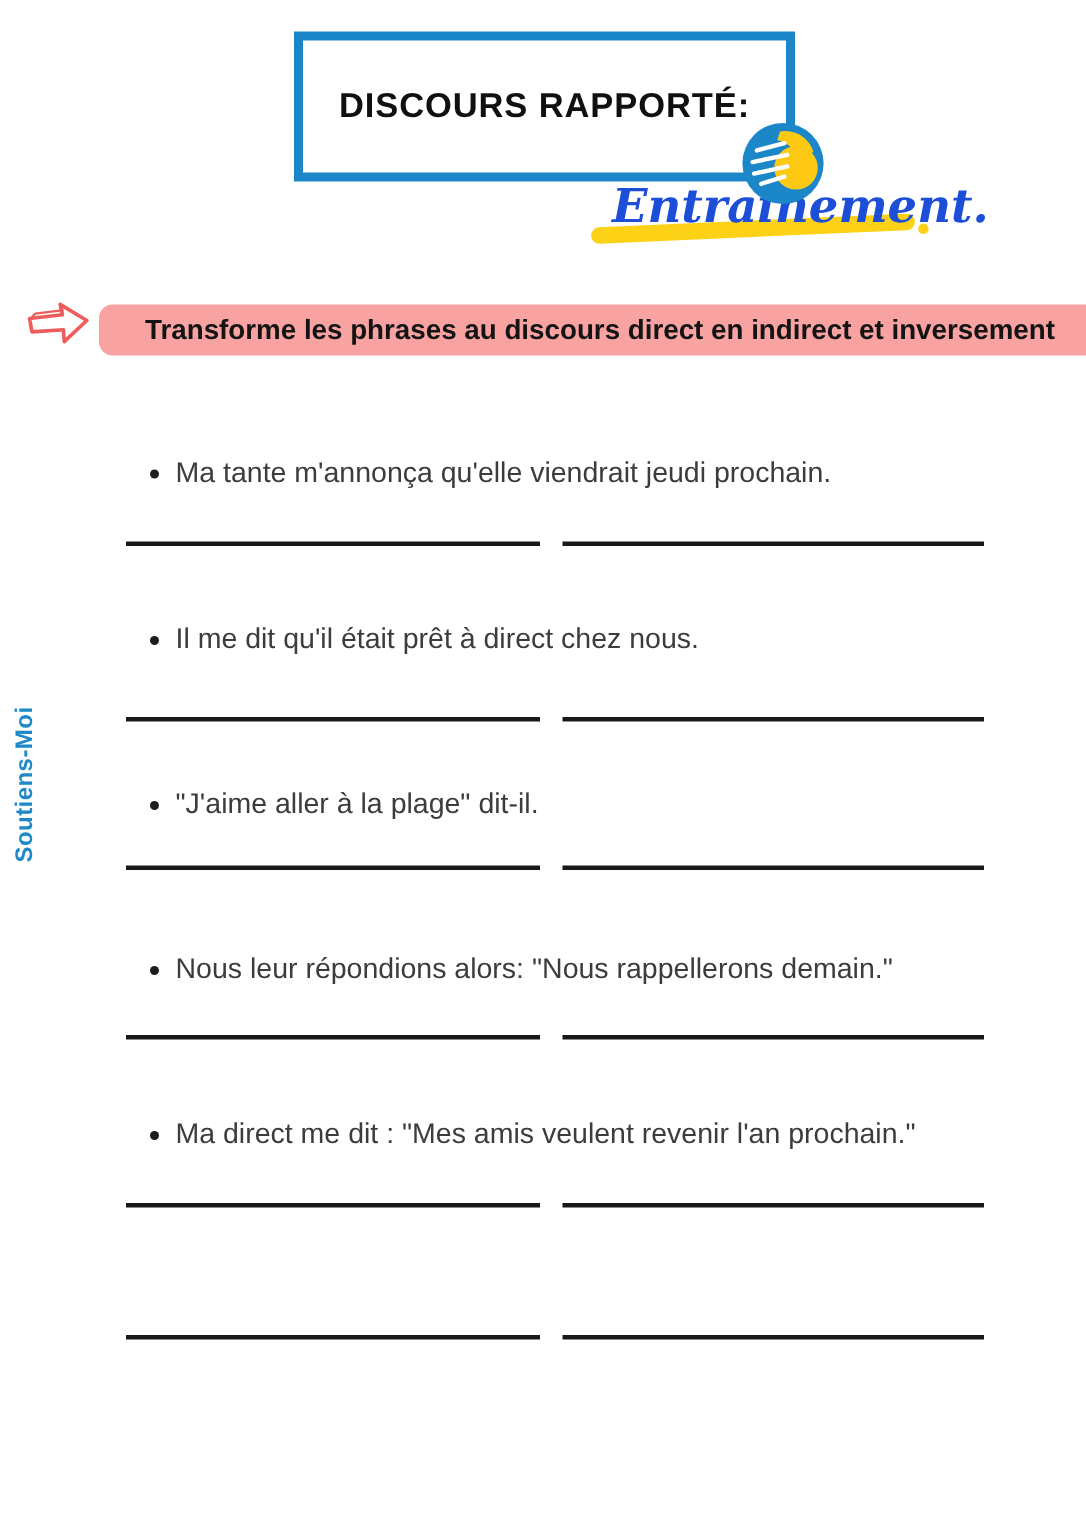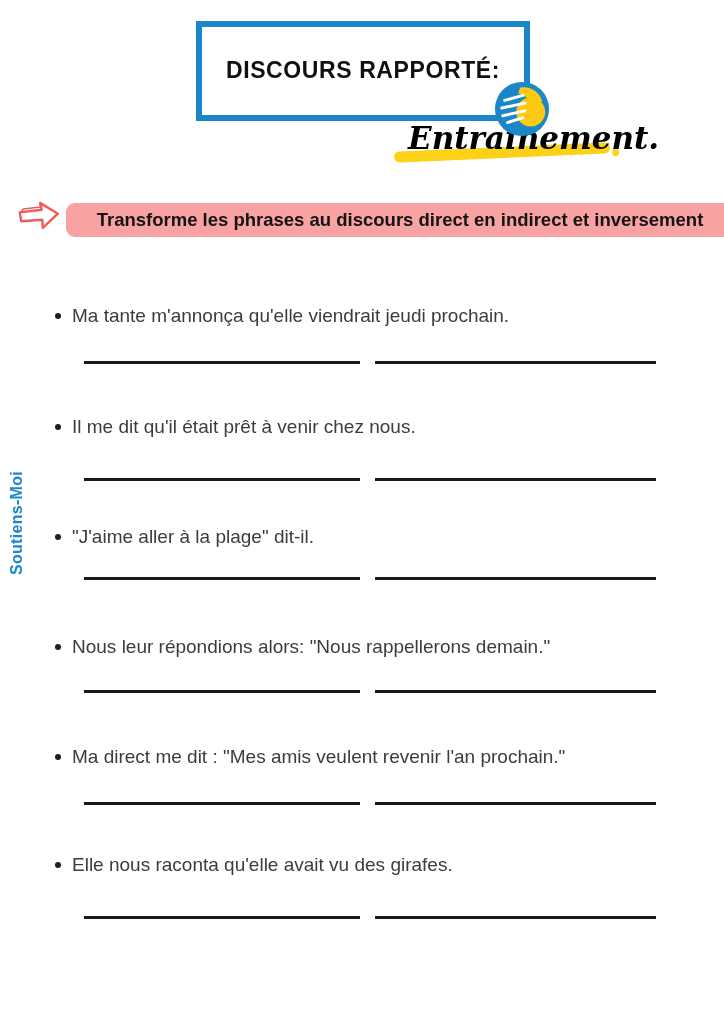--- a/index.html
+++ b/index.html
@@ -14,35 +14,35 @@
 
   
   .logo{position:absolute;left:493px;top:80px;width:58px;height:58px;z-index:3;}
 
   
   .subtitle-wrap{position:absolute;left:392px;top:120px;width:232px;height:50px;z-index:2;}
   .swoosh{position:absolute;left:2px;top:27px;width:216px;height:11px;background:#fdd116;
           border-radius:6px;transform:rotate(-2.5deg);}
   .swoosh::after{content:"";position:absolute;right:-9px;top:7px;width:7px;height:7px;border-radius:50%;background:#fdd116;}
   .subtitle-text{position:absolute;left:16px;top:0;font-family:"DejaVu Serif",serif;font-style:italic;
-                 font-weight:bold;font-size:31px;color:#000000;white-space:nowrap;}
+                 font-weight:bold;font-size:31px;color:#1d4ed8;white-space:nowrap;}
 
   
   .arrow{position:absolute;left:16px;top:198px;width:46px;height:36px;}
   .banner{position:absolute;left:66px;top:203px;width:668px;height:34px;background:#f8a2a2;
           border-radius:9px;display:flex;align-items:center;justify-content:center;}
   .banner-text{font-weight:bold;font-size:18.5px;color:#141414;white-space:nowrap;}
 
   
   .watermark{position:absolute;left:17px;top:523px;transform:translate(-50%,-50%) rotate(-90deg);
              color:#1e88c9;font-weight:bold;font-size:16px;letter-spacing:0.3px;white-space:nowrap;}
 
   
   .item{position:absolute;left:0;width:724px;}
-  .sentence{position:relative;padding-left:72px;font-size:19px;color:#3c3c3c;line-height:26px;}
+  .sentence{position:relative;padding-left:72px;font-size:19px;color:#3c3c3c;line-height:26px;margin-left:45px;}
   .bullet{position:absolute;left:55px;top:10px;width:6px;height:6px;border-radius:50%;background:#1d1d1d;}
   .lines{display:flex;padding-left:84px;gap:15px;}
   .aline{height:3px;background:#191919;}
   .l1{width:276px;}
   .l2{width:281px;}
 </style>
 </head>
 <body>
 
 <div id="page">
@@ -87,21 +87,21 @@
 
   <div class="item" style="top:303px">
     <div class="sentence"><span class="bullet"></span><span>Ma tante m'annonça qu'elle viendrait jeudi prochain.</span></div>
     <div class="lines" style="margin-top:32px">
       <span class="aline l1"></span>
       <span class="aline l2"></span>
     </div>
   </div>
 
   <div class="item" style="top:414px">
-    <div class="sentence"><span class="bullet"></span><span>Il me dit qu'il était prêt à venir chez nous.</span></div>
+    <div class="sentence"><span class="bullet"></span><span>Il me dit qu'il était prêt à direct chez nous.</span></div>
     <div class="lines" style="margin-top:38px">
       <span class="aline l1"></span>
       <span class="aline l2"></span>
     </div>
   </div>
 
   <div class="item" style="top:524px">
     <div class="sentence"><span class="bullet"></span><span>"J'aime aller à la plage" dit-il.</span></div>
     <div class="lines" style="margin-top:27px">
       <span class="aline l1"></span>
@@ -119,20 +119,19 @@
 
   <div class="item" style="top:744px">
     <div class="sentence"><span class="bullet"></span><span>Ma direct me dit : "Mes amis veulent revenir l'an prochain."</span></div>
     <div class="lines" style="margin-top:32px">
       <span class="aline l1"></span>
       <span class="aline l2"></span>
     </div>
   </div>
 
   <div class="item" style="top:852px">
-    <div class="sentence"><span class="bullet"></span><span>Elle nous raconta qu'elle avait vu des girafes.</span></div>
     <div class="lines" style="margin-top:38px">
       <span class="aline l1"></span>
       <span class="aline l2"></span>
     </div>
   </div>
 
 </div>
 
 </body></html>

